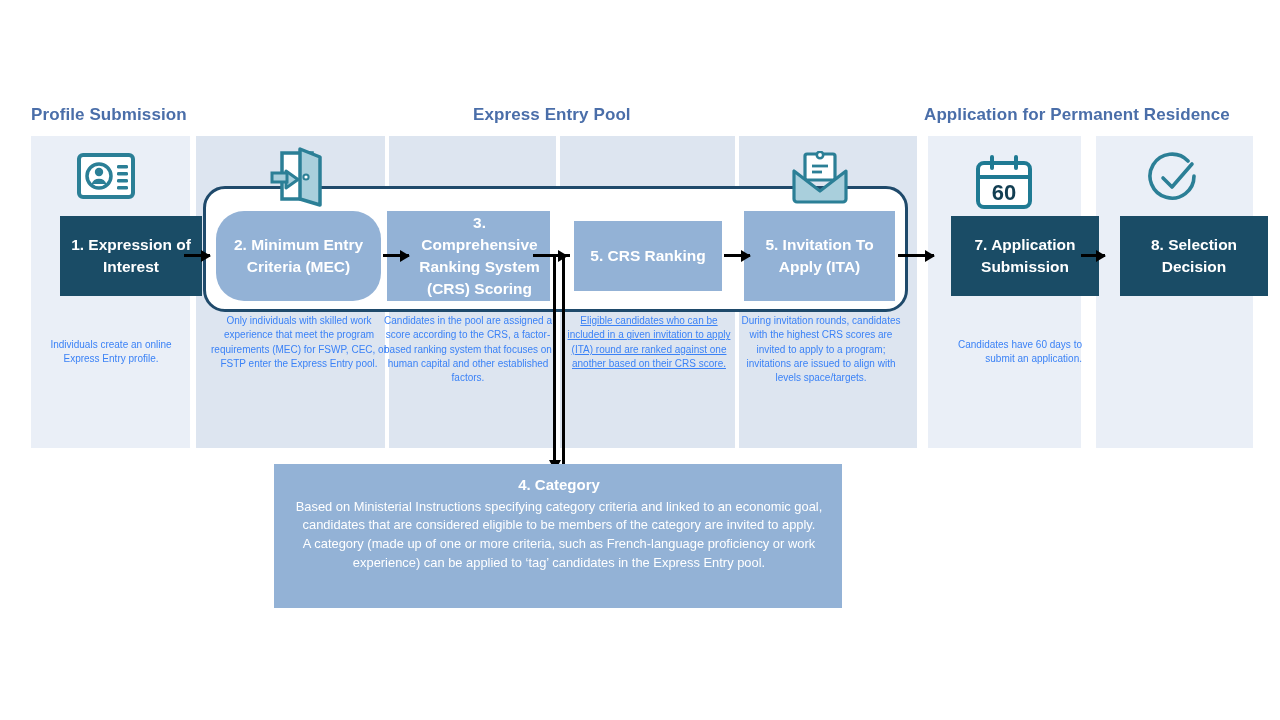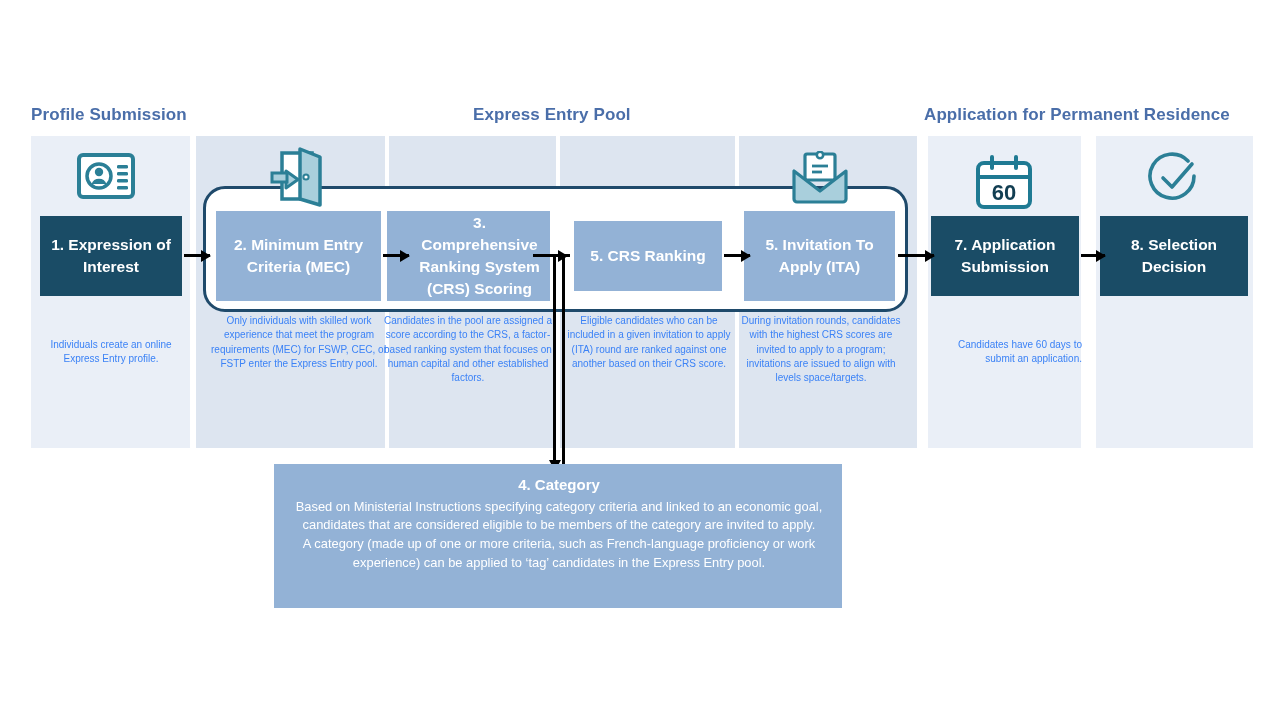--- a/index.html
+++ b/index.html
@@ -51,44 +51,44 @@
     position:absolute;
     box-sizing:border-box;
     display:flex;align-items:center;justify-content:center;
     text-align:center;
     color:#ffffff;
     font-weight:bold;
     font-size:15.5px;
     line-height:1.42;
     padding:4px 6px;
   }
-  .step.dark{background:#1a4c66;}
+  .step.dark{background:#1a4c66;margin-left:20px;}
   .step.light{background:#93b2d6;}
 
   #step1{left:40px;top:216px;width:142px;height:80px;}
-  #step2{left:216px;top:211px;width:165px;height:90px;}
+  #step2{left:216px;top:211px;width:165px;height:90px;border-radius:28px;}
   #step3{left:387px;top:211px;width:163px;height:90px;padding-left:28px;}
   #step5{left:574px;top:221px;width:148px;height:70px;}
   #step6{left:744px;top:211px;width:151px;height:90px;}
   #step7{left:931px;top:216px;width:148px;height:80px;}
   #step8{left:1100px;top:216px;width:148px;height:80px;}
 
   
   .desc{
     position:absolute;
     text-align:center;
     color:#3b82f6;
     font-size:10px;
     line-height:1.43;
     font-family:"Liberation Sans", sans-serif;
   }
   #desc1{left:36px;top:338px;width:150px;}
   #desc2{left:211px;top:314px;width:176px;}
   #desc3{left:384px;top:314px;width:168px;}
-  #desc5{left:567px;top:314px;width:164px;}
+  #desc5{left:567px;top:314px;width:164px;text-decoration:underline;}
   #desc6{left:738px;top:314px;width:166px;}
   #desc7{left:928px;top:338px;width:154px;text-align:right;}
   #desc8{left:1098px;top:308px;width:154px;}
 
   
   #category-box{
     position:absolute;
     left:274px;top:464px;width:568px;height:144px;
     background:#93b2d6;
     color:#ffffff;

